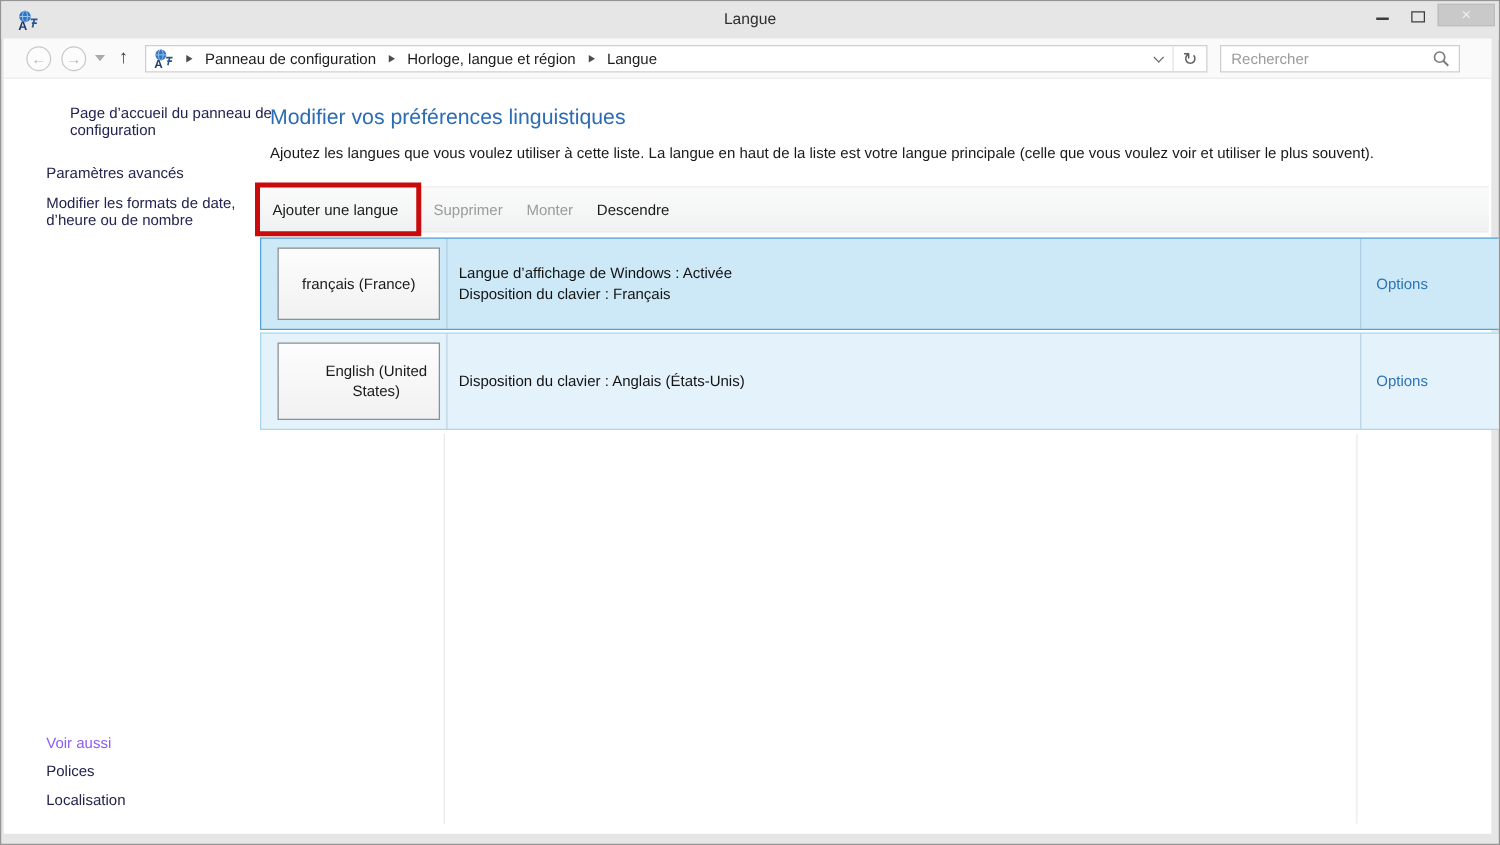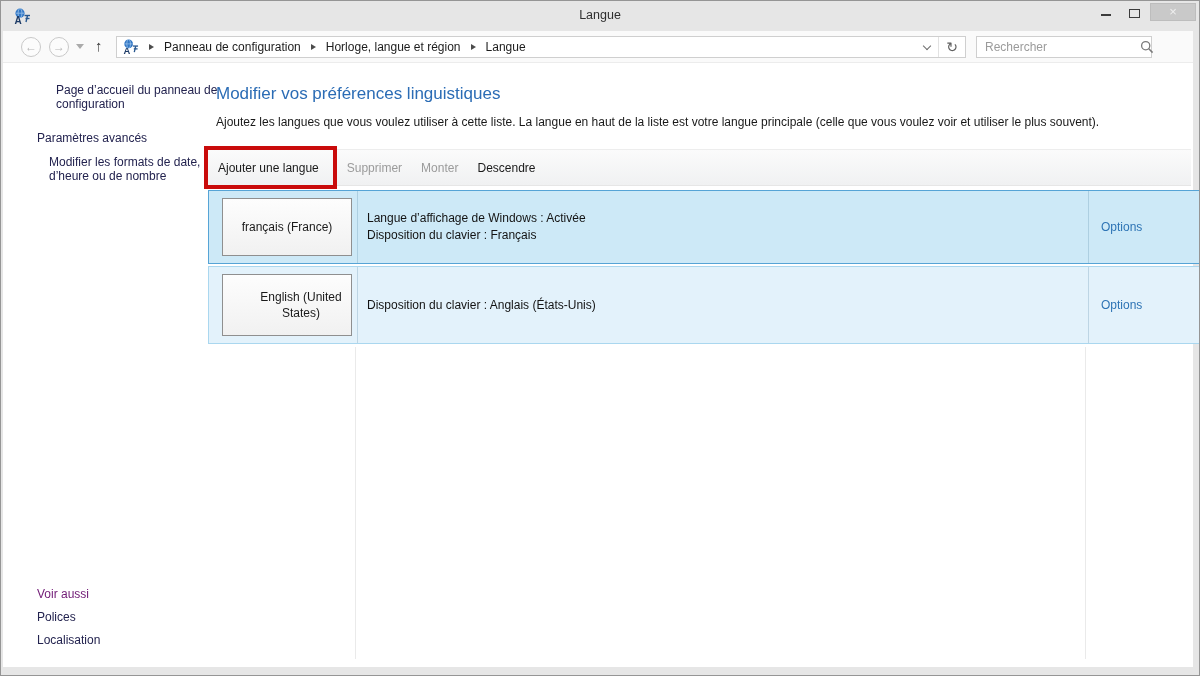--- a/index.html
+++ b/index.html
@@ -28,27 +28,27 @@
   .nav-dd { position:absolute; left:73px; top:13px; width:0; height:0; border-left:4px solid transparent; border-right:4px solid transparent; border-top:5px solid #ababab; }
   .nav-up { position:absolute; left:92px; top:6px; font-size:15px; color:#3c3c3c; }
   .addressbar { position:absolute; left:113px; top:5px; width:850px; height:22px; background:#fff; border:1px solid #cfcfcf; display:flex; align-items:center; }
   .bc-icon { width:16px; height:16px; margin-left:6px; }
   .bc-sep { width:0; height:0; border-top:3.5px solid transparent; border-bottom:3.5px solid transparent; border-left:5px solid #4c4c4c; margin:0 10px; }
   .bc-item { color:#1c1c1c; white-space:nowrap; cursor:default; }
   .addr-right { margin-left:auto; display:flex; align-items:center; height:100%; }
   .addr-chevron { width:24px; height:100%; display:flex; align-items:center; justify-content:center; border-right:1px solid #e2e2e2; }
   .addr-chevron i { display:block; width:6px; height:6px; border-right:1.4px solid #6d6d6d; border-bottom:1.4px solid #6d6d6d; transform:rotate(45deg); margin-top:-3px; }
   .addr-refresh { width:26px; height:100%; display:flex; align-items:center; justify-content:center; color:#5f5f5f; font-size:14px; }
-  .searchbox { position:absolute; left:973px; top:5px; width:176px; height:22px; background:#fff; border:1px solid #cfcfcf; display:flex; align-items:center; }
+  .searchbox { position:absolute; left:973px; top:5px; width:192px; height:22px; background:#fff; border:1px solid #cfcfcf; display:flex; align-items:center; }
   .searchbox input { flex:1; border:none; outline:none; font-family:"Liberation Sans",sans-serif; font-size:12px; padding-left:8px; color:#333; background:transparent; }
   .searchbox input::placeholder { color:#9b9b9b; opacity:1; }
   .search-glyph { margin-right:7px; }
   
   .side-item { position:absolute; left:34px; width:178px; line-height:14px; color:#23234f; cursor:default; }
-  .side-hdr { position:absolute; left:34px; color:#701a75; }
+  .side-hdr { position:absolute; left:34px; color:#8b5cf6; }
   
   .page-h1 { position:absolute; left:213px; top:53px; font-size:17px; color:#2b6cb5; font-weight:400; }
   .page-desc { position:absolute; left:213px; top:84px; width:900px; color:#191919; }
   .cmdbar { position:absolute; left:205px; top:118px; width:983px; height:37px; background:linear-gradient(#fbfbfb,#f0f1f2); border-top:1px solid #ededed; border-bottom:1px solid #e6e6e6; display:flex; align-items:center; padding-left:10px; }
   .cmd { margin-right:19px; white-space:nowrap; cursor:default; }
   .cmd.on { color:#1a1a1a; } .cmd.off { color:#9b9b9b; }
   .cmd:first-child { margin-right:28px; }
   .hl-red { position:absolute; left:201px; top:115px; width:133px; height:43px; border:4px solid #c90b0b; z-index:5; pointer-events:none; }
   
   .lang-row { position:absolute; left:205px; width:1184px; display:flex; align-items:center; }
@@ -131,21 +131,21 @@
           <svg width="14" height="14" viewBox="0 0 14 14">
             <circle cx="5.7" cy="5.7" r="4.1" fill="none" stroke="#7a7a7a" stroke-width="1.3"></circle>
             <line x1="8.8" y1="8.8" x2="12.6" y2="12.6" stroke="#7a7a7a" stroke-width="1.5"></line>
           </svg>
         </span>
       </div>
     </div>
 
     <div class="side-item" style="top:52px;margin-left:19px;">Page d’accueil du panneau de configuration</div>
     <div class="side-item" style="top:100px;">Paramètres avancés</div>
-    <div class="side-item" style="top:124px;margin-left:12px;">Modifier les formats de date, d’heure ou de nombre</div>
+    <div class="side-item" style="top:124px;">Modifier les formats de date, d’heure ou de nombre</div>
     <div class="side-hdr" style="top:556px;">Voir aussi</div>
     <div class="side-item" style="top:579px;">Polices</div>
     <div class="side-item" style="top:602px;">Localisation</div>
 
     <div class="page-h1">Modifier vos préférences linguistiques</div>
     <div class="page-desc">Ajoutez les langues que vous voulez utiliser à cette liste. La langue en haut de la liste est votre langue principale (celle que vous voulez voir et utiliser le plus souvent).</div>
 
     <div class="cmdbar">
       <span class="cmd on">Ajouter une langue</span>
       <span class="cmd off">Supprimer</span>

